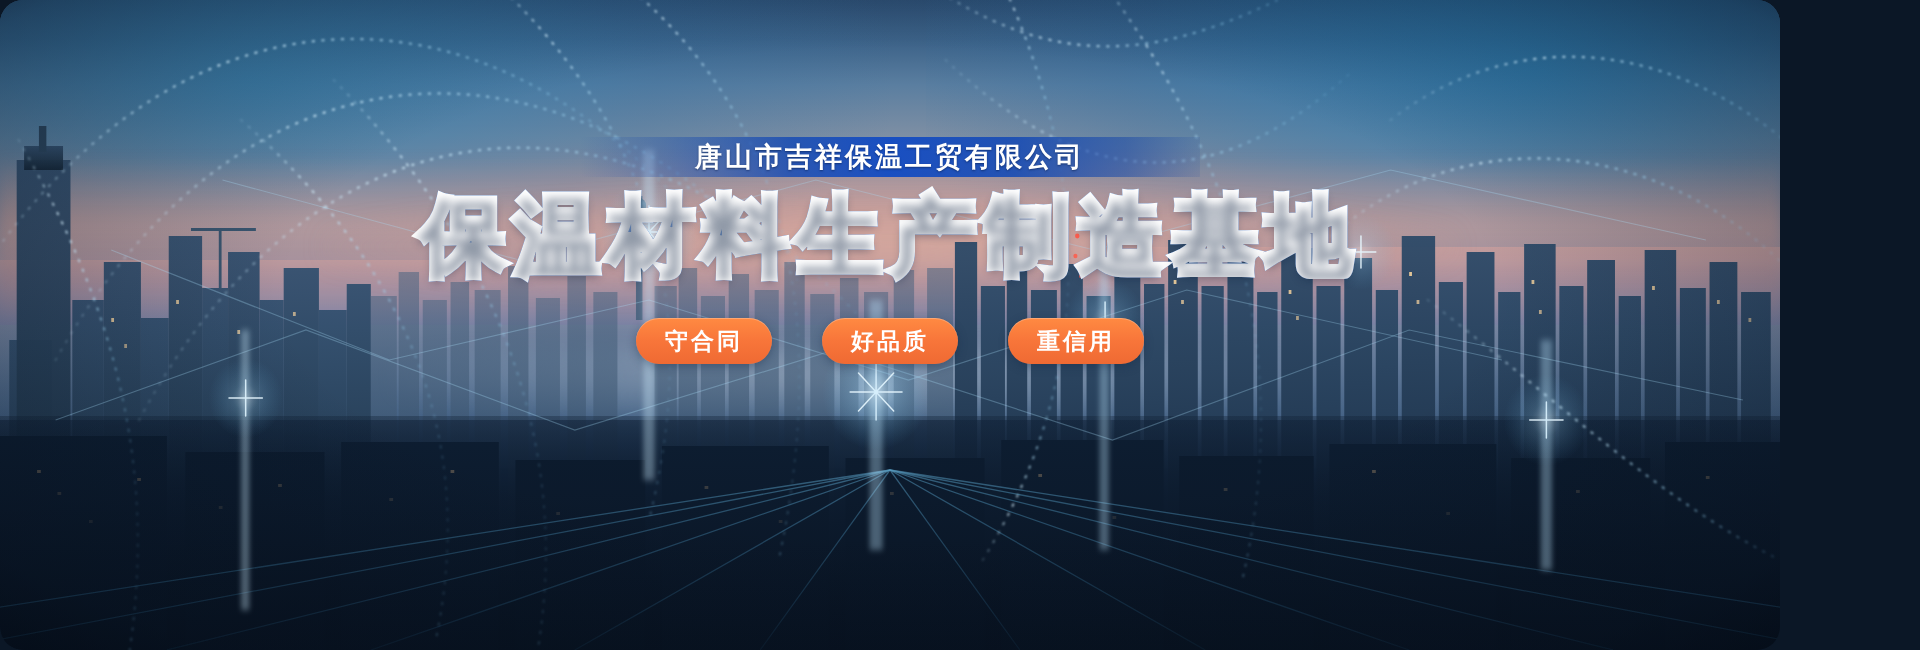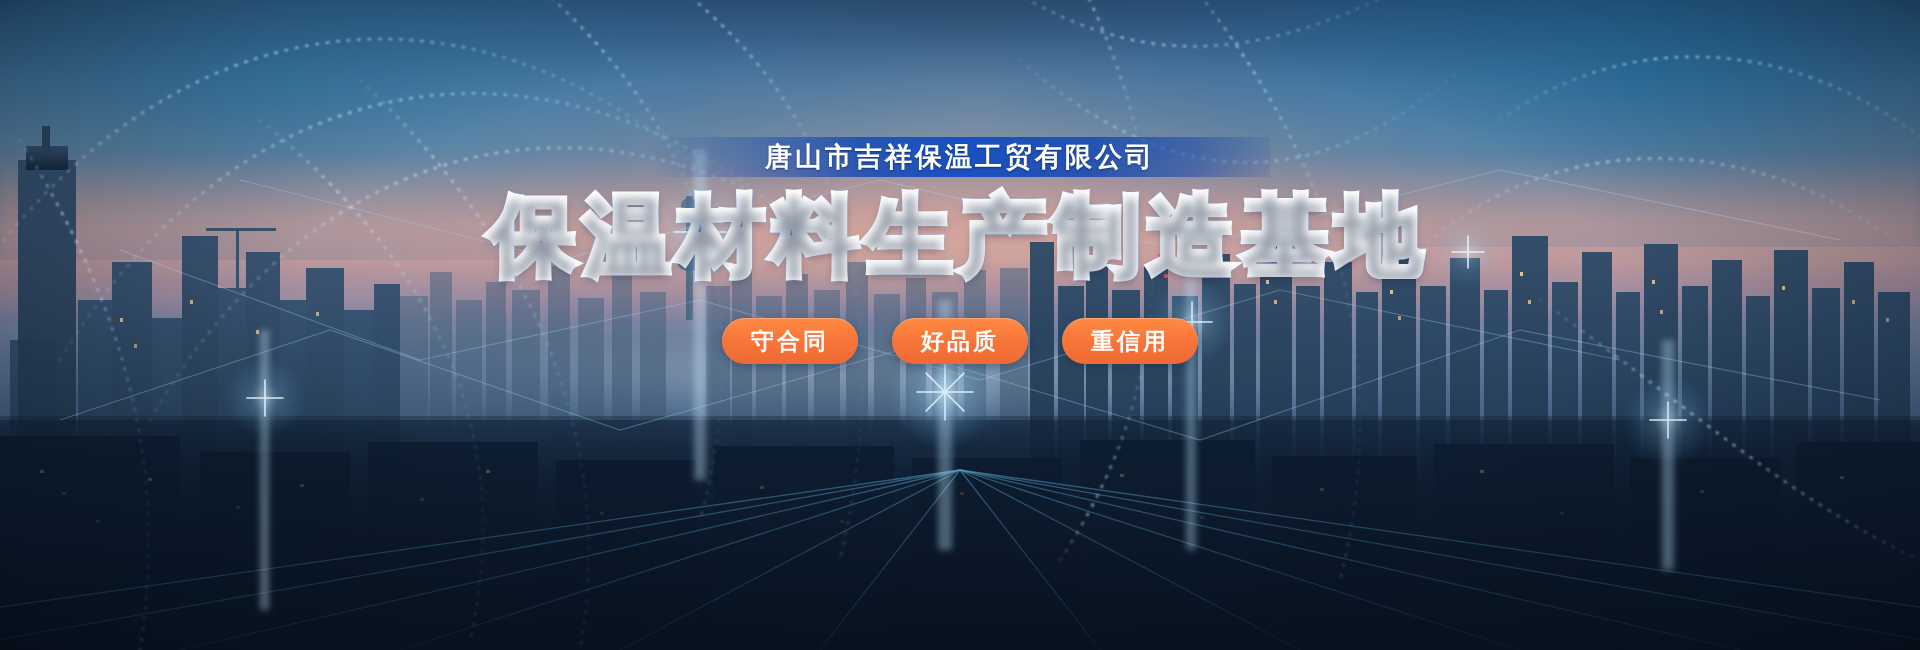--- a/index.html
+++ b/index.html
@@ -1,19 +1,19 @@
 <!DOCTYPE html>
 <html><head>
 <meta charset="utf-8">
 <style>
   * { margin:0; padding:0; box-sizing:border-box; }
   html,body { width:1920px; height:650px; overflow:hidden; background:#0b1726; }
   body { font-family:"Liberation Sans","DejaVu Sans",sans-serif; }
 
-  .banner{ position:relative; width:1920px; height:650px; overflow:hidden; }
+  .banner{ position:relative; width:1780px; height:650px; overflow:hidden;border-radius:23px; }
 
   
   .sky{
     position:absolute; inset:0;
     background:
       linear-gradient(180deg,
         #2d4f74 0%,
         #3b6187 6%,
         #5a7ea0 13%,
         #7e8fa4 21%,
@@ -134,21 +134,21 @@
   .headline-inner{
     background:linear-gradient(180deg,#3d8ae8 0%, #1f6ad8 42%, #1553bd 100%);
     -webkit-background-clip:text; background-clip:text;
     -webkit-text-fill-color:transparent;
   }
 
   
   .pills{
     position:absolute; left:50%; transform:translateX(-50%);
     top:318px;
-    display:flex; gap:34px; align-items:center;
+    display:flex; gap:50px; align-items:center;
     pointer-events:auto;
   }
   .pill{
     min-width:136px; height:46px; padding:0 26px;
     border-radius:23px;
     display:flex; align-items:center; justify-content:center;
     background:linear-gradient(180deg,#ff8a42 0%, #f8763a 48%, #ef6a33 100%);
     color:#ffffff; font-size:23px; font-weight:bold; letter-spacing:3px;
     box-shadow:0 3px 10px rgba(20,40,70,.35), inset 0 1px 0 rgba(255,255,255,.25);
     cursor:pointer; white-space:nowrap;

